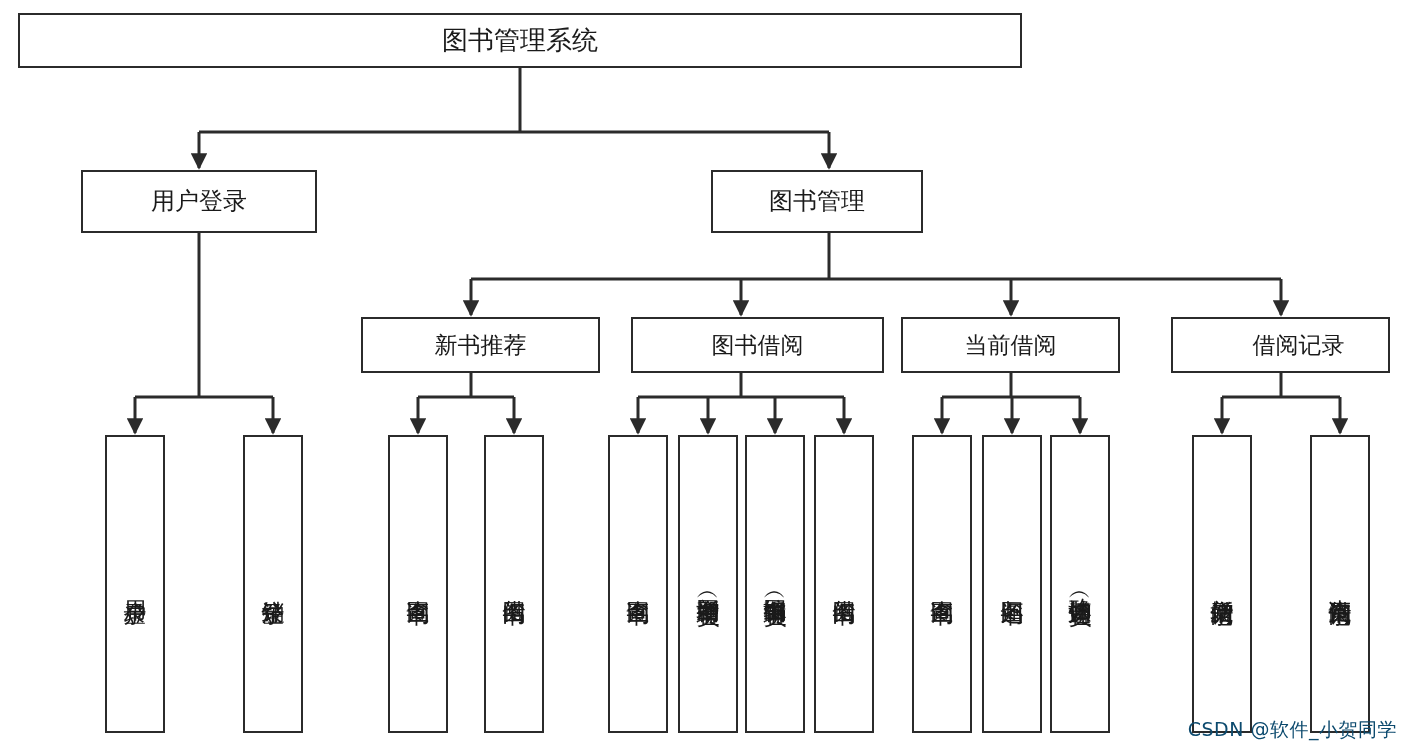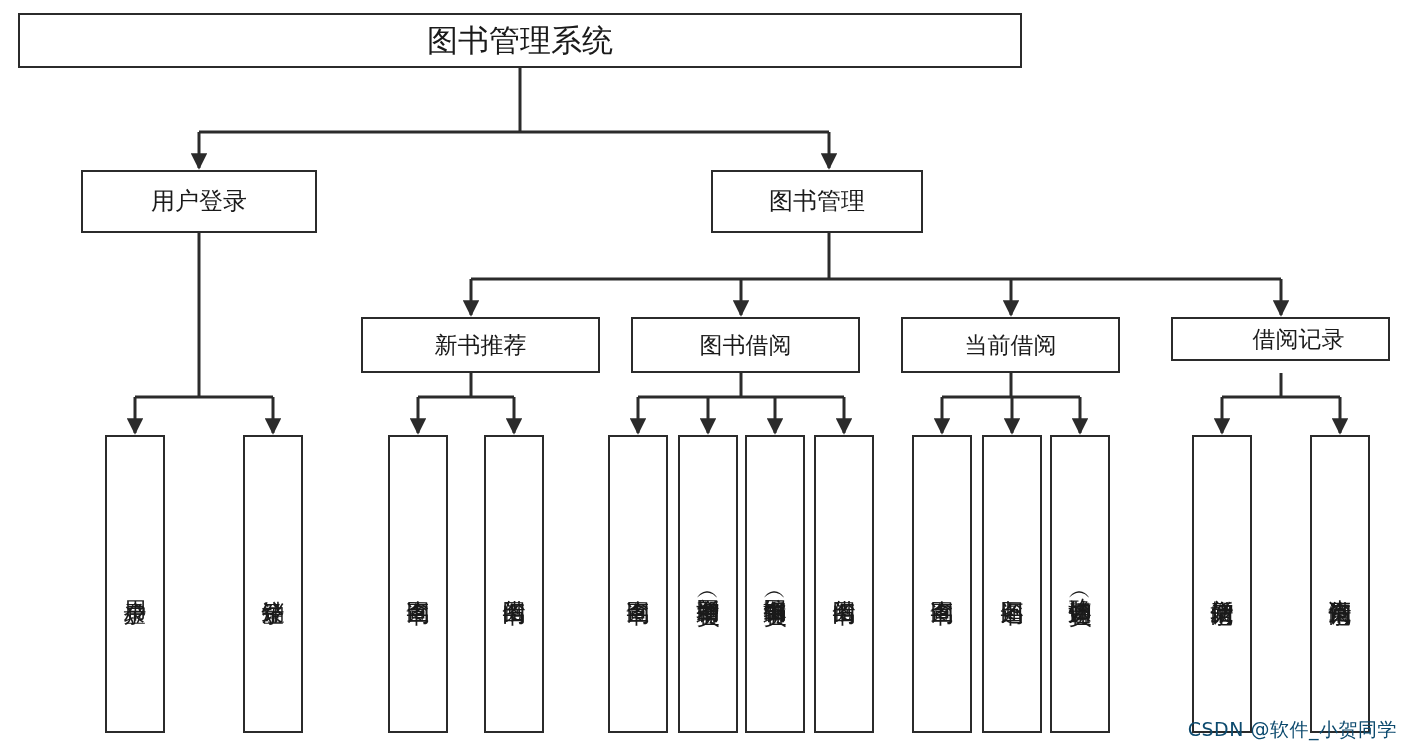--- a/index.html
+++ b/index.html
@@ -28,21 +28,21 @@
     position: absolute;
     box-sizing: border-box;
     border: 2px solid #2b2b2b;
     background: #ffffff;
     display: flex;
     align-items: center;
     justify-content: center;
     color: #1a1a1a;
   }
   .node.level-0 {
-    font-size: 31px;
+    font-size: 26px;
   }
   .node.level-1 {
     font-size: 24px;
   }
   .node.level-2 {
     font-size: 23px;
   }
   .node.leaf {
     font-size: 23px;
     align-items: center;
@@ -126,27 +126,27 @@
       </div>
       <div class="node level-1" style="left: 81px; top: 170px; width: 236px; height: 63px;">
         <span class="label">用户登录</span>
       </div>
       <div class="node level-1" style="left: 711px; top: 170px; width: 212px; height: 63px;">
         <span class="label">图书管理</span>
       </div>
       <div class="node level-2" style="left: 361px; top: 317px; width: 239px; height: 56px;">
         <span class="label">新书推荐</span>
       </div>
-      <div class="node level-2" style="left: 631px; top: 317px; width: 229px; height: 56px; align-items: center;">
+      <div class="node level-2" style="left: 631px; top: 317px; width: 253px; height: 56px; align-items: center;">
         <span class="label">图书借阅</span>
       </div>
       <div class="node level-2" style="left: 901px; top: 317px; width: 219px; height: 56px;">
         <span class="label">当前借阅</span>
       </div>
-      <div class="node level-2" style="left: 1171px; top: 317px; width: 219px; height: 44px; padding-left: 36px;">
+      <div class="node level-2" style="left: 1171px; top: 317px; width: 219px; height: 56px; padding-left: 36px;">
         <span class="label">借阅记录</span>
       </div>
       <div class="node level-3 leaf" style="left: 105px; top: 435px; width: 60px; height: 298px;">
         <span class="label">用户登录</span>
       </div>
       <div class="node level-3 leaf" style="left: 243px; top: 435px; width: 60px; height: 298px;">
         <span class="label">注销登录</span>
       </div>
       <div class="node level-3 leaf" style="left: 388px; top: 435px; width: 60px; height: 298px;">
         <span class="label">查询图书</span>

